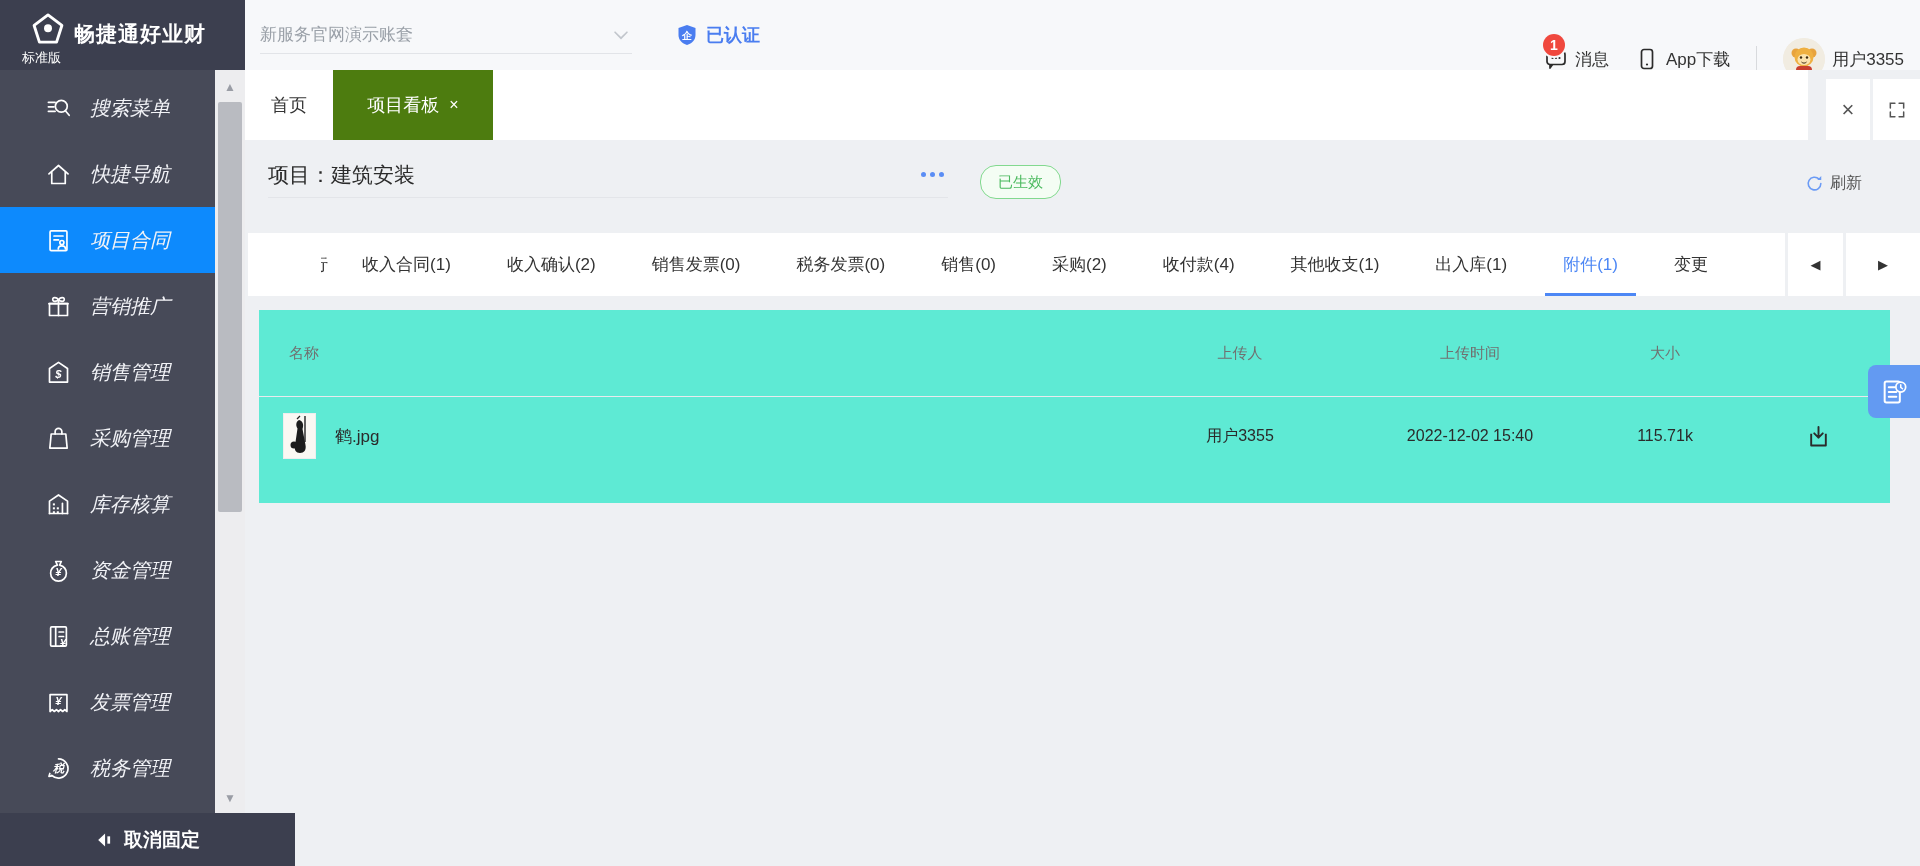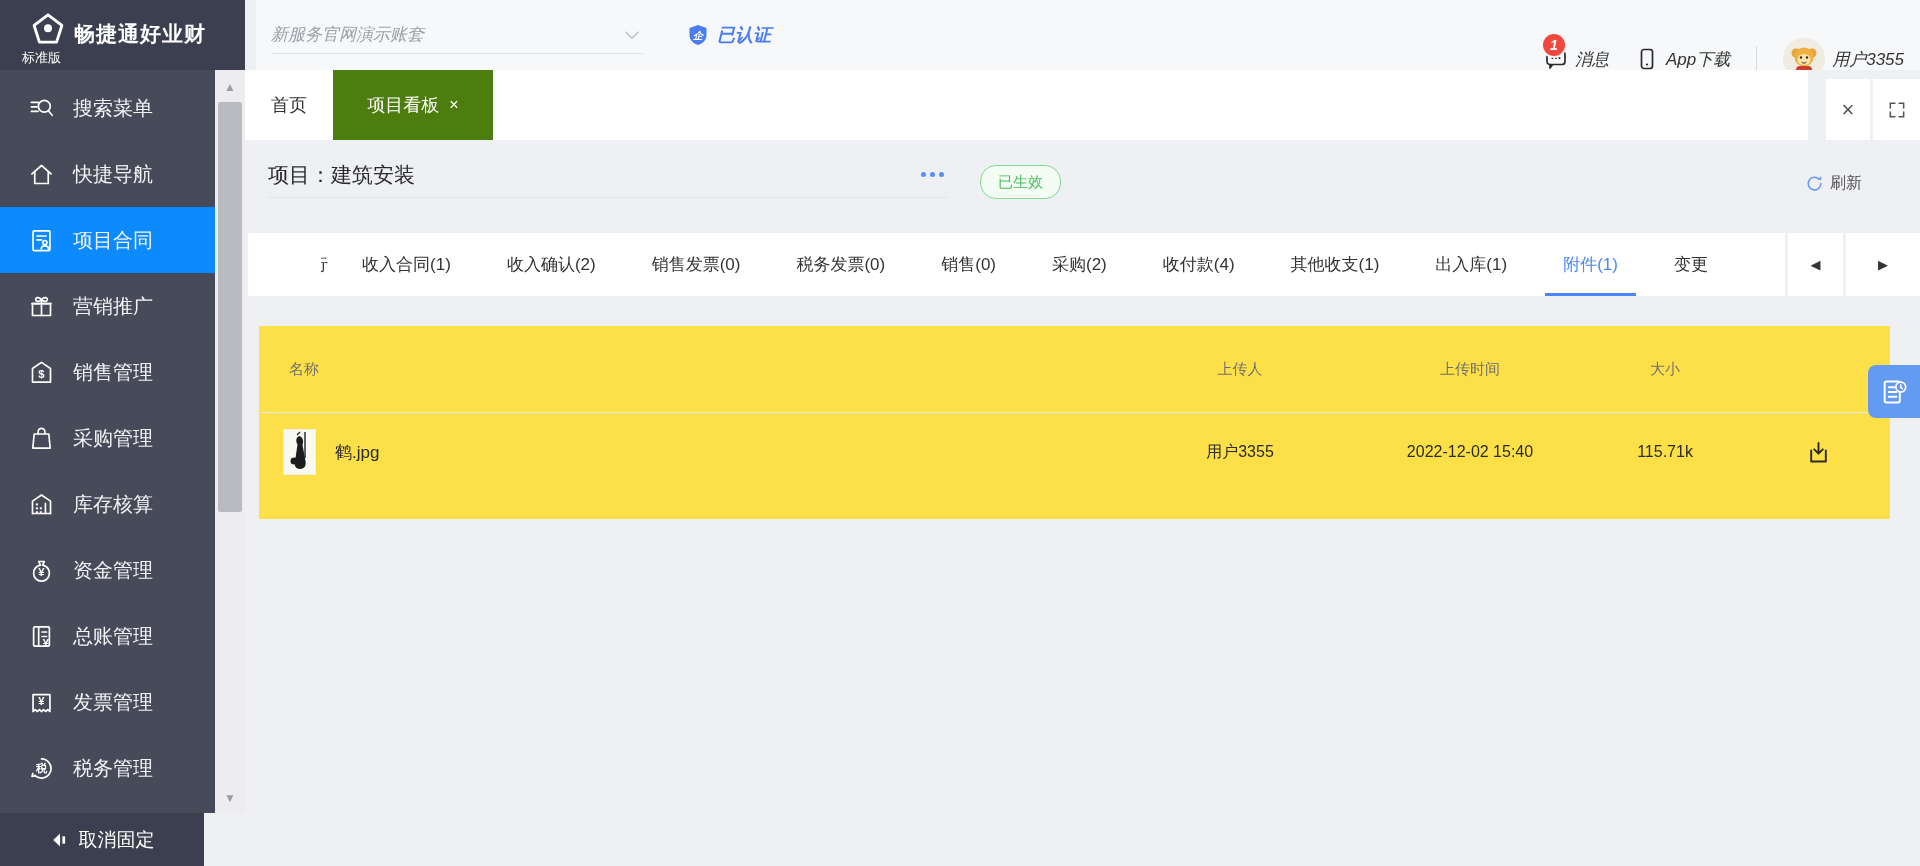--- a/index.html
+++ b/index.html
@@ -7,37 +7,37 @@
   body { font-family:"Liberation Sans","DejaVu Sans",sans-serif; background:#eef0f3; color:#333; position:relative; }
   svg { display:block; }
 
   
   .logo-area { position:absolute; left:0; top:0; width:245px; height:70px; background:#3c3f4f; z-index:5; }
   .logo-mark { position:absolute; left:28px; top:11px; }
   .brand-name { position:absolute; left:74px; top:20px; color:#fff; font-size:21px; font-weight:700; letter-spacing:1px; }
   .brand-edition { position:absolute; left:22px; top:49px; color:#fff; font-size:13px; }
 
   .side-menu { position:absolute; left:0; top:70px; width:215px; height:743px; background:#474a58; padding-top:5px; }
-  .mi { height:66px; display:flex; align-items:center; padding-left:28px; gap:18px; color:#f2f3f7; font-size:20px; cursor:pointer; }
+  .mi { height:66px; display:flex; align-items:center; padding-left:45px; gap:18px; color:#f2f3f7; font-size:20px; cursor:pointer;font-style:italic; }
   .mi.active { background:#0d8afd; }
   .mic { width:27px; height:27px; flex:0 0 27px; }
   .mic * { stroke:#fff; fill:none; stroke-width:1.5; stroke-linecap:round; stroke-linejoin:round; }
   .mic .fil { fill:#fff; stroke:none; }
   .mic text { fill:#fff; stroke:none; font-size:10px; font-weight:700; font-family:"Liberation Sans",sans-serif; }
 
   .side-scrollbar { position:absolute; left:215px; top:70px; width:30px; height:743px; background:#ededef; z-index:4; }
   .scroll-arrow { position:absolute; left:0; width:30px; text-align:center; color:#9a9da5; font-size:12px; cursor:pointer; }
   .scroll-arrow.up { top:10px; }
   .scroll-arrow.down { bottom:8px; }
   .scroll-thumb { position:absolute; left:3px; top:32px; width:24px; height:410px; background:#b9bbc1; border-radius:2px; cursor:pointer; }
 
-  .collapse-bar { position:absolute; left:0; top:813px; width:204px; height:53px; background:#3c3f4f; display:flex; align-items:center; justify-content:center; gap:7px; color:#fff; font-size:19px; cursor:pointer; z-index:6; }
+  .collapse-bar { position:absolute; left:0; top:813px; width:295px; height:53px; background:#3c3f4f; display:flex; align-items:center; justify-content:center; gap:7px; color:#fff; font-size:19px; cursor:pointer; z-index:6;font-weight:bold; }
 
   
-  .topbar { position:absolute; left:256px; top:0; right:0; height:70px; background:#f7f8fa;font-style:italic; }
+  .topbar { position:absolute; left:245px; top:0; right:0; height:70px; background:#f7f8fa; }
   .account-select { position:absolute; left:15px; top:16px; width:372px; height:38px; display:flex; align-items:center; justify-content:space-between; border-bottom:1px solid #e2e4e8; cursor:pointer; }
   .account-select .acc-text { color:#9aa0a8; font-size:17px; }
   .verified-badge { position:absolute; left:430px; top:23px; display:flex; align-items:center; gap:7px; cursor:pointer; }
   .verified-badge .vtext { color:#4a7df0; font-size:18px; font-weight:700; }
   .topbar-right { position:absolute; right:16px; top:0; height:70px; display:flex; align-items:center; gap:26px;margin-top:24px; }
   .tb-item { display:flex; align-items:center; gap:7px; font-size:17px; color:#333; cursor:pointer; position:relative; }
   .msg-badge { position:absolute; top:-13px; right:44px; min-width:22px; height:22px; border-radius:50%; background:#f0483e; color:#fff; font-size:14px; font-weight:700; display:flex; align-items:center; justify-content:center; box-shadow:0 0 0 2px #f7f8fa; }
   .tb-divider { width:1px; height:26px; background:#d8dadd; }
   .avatar { width:42px; height:42px; border-radius:50%; background:#f1ece1; overflow:hidden; }
 
@@ -63,21 +63,21 @@
   .subtabs { position:absolute; left:3px; top:93px; width:1537px; height:63px; background:#fff; display:flex; align-items:stretch; overflow:hidden; padding-left:24px;justify-content:center; }
   .clip-tab { width:13px; overflow:hidden; display:flex; align-items:center; flex:0 0 13px; }
   .clip-tab span { margin-left:-10px; font-size:17px; color:#333; white-space:nowrap; }
   .stab { display:flex; align-items:center; padding:0 28px; font-size:17px; color:#333; cursor:pointer; position:relative; white-space:nowrap; flex:0 0 auto; }
   .stab.active { color:#4c87f5; }
   .stab.active::after { content:""; position:absolute; left:10px; right:10px; bottom:0; height:3px; background:#4c87f5; }
   .nav-box { position:absolute; top:93px; height:63px; background:#fff; display:flex; align-items:center; justify-content:center; color:#333; font-size:13px; cursor:pointer; }
   .nav-box.prev { left:1543px; width:55px; }
   .nav-box.next { left:1601px; width:74px; }
 
-  .table-card { position:absolute; left:14px; top:170px; width:1631px; height:193px; background:#fde047;margin-top:16px; }
+  .table-card { position:absolute; left:14px; top:170px; width:1631px; height:193px; background:#5eead4; }
   .th-row { position:absolute; left:0; top:0; width:100%; height:87px; border-bottom:1px solid #e9eaee; }
   .th { position:absolute; top:0; height:87px; display:flex; align-items:center; color:#707070; font-size:15px; }
   .th.c-name { left:30px; }
   .th.c-uploader { left:921px; width:120px; justify-content:center; }
   .th.c-time { left:1131px; width:160px; justify-content:center; }
   .th.c-size { left:1346px; width:120px; justify-content:center; }
   .tr-row { position:absolute; left:0; top:87px; width:100%; height:78px; }
   .td { position:absolute; top:0; height:78px; display:flex; align-items:center; font-size:16px; color:#2b2b2b; }
   .td.c-uploader { left:921px; width:120px; justify-content:center; }
   .td.c-time { left:1131px; width:160px; justify-content:center; }

